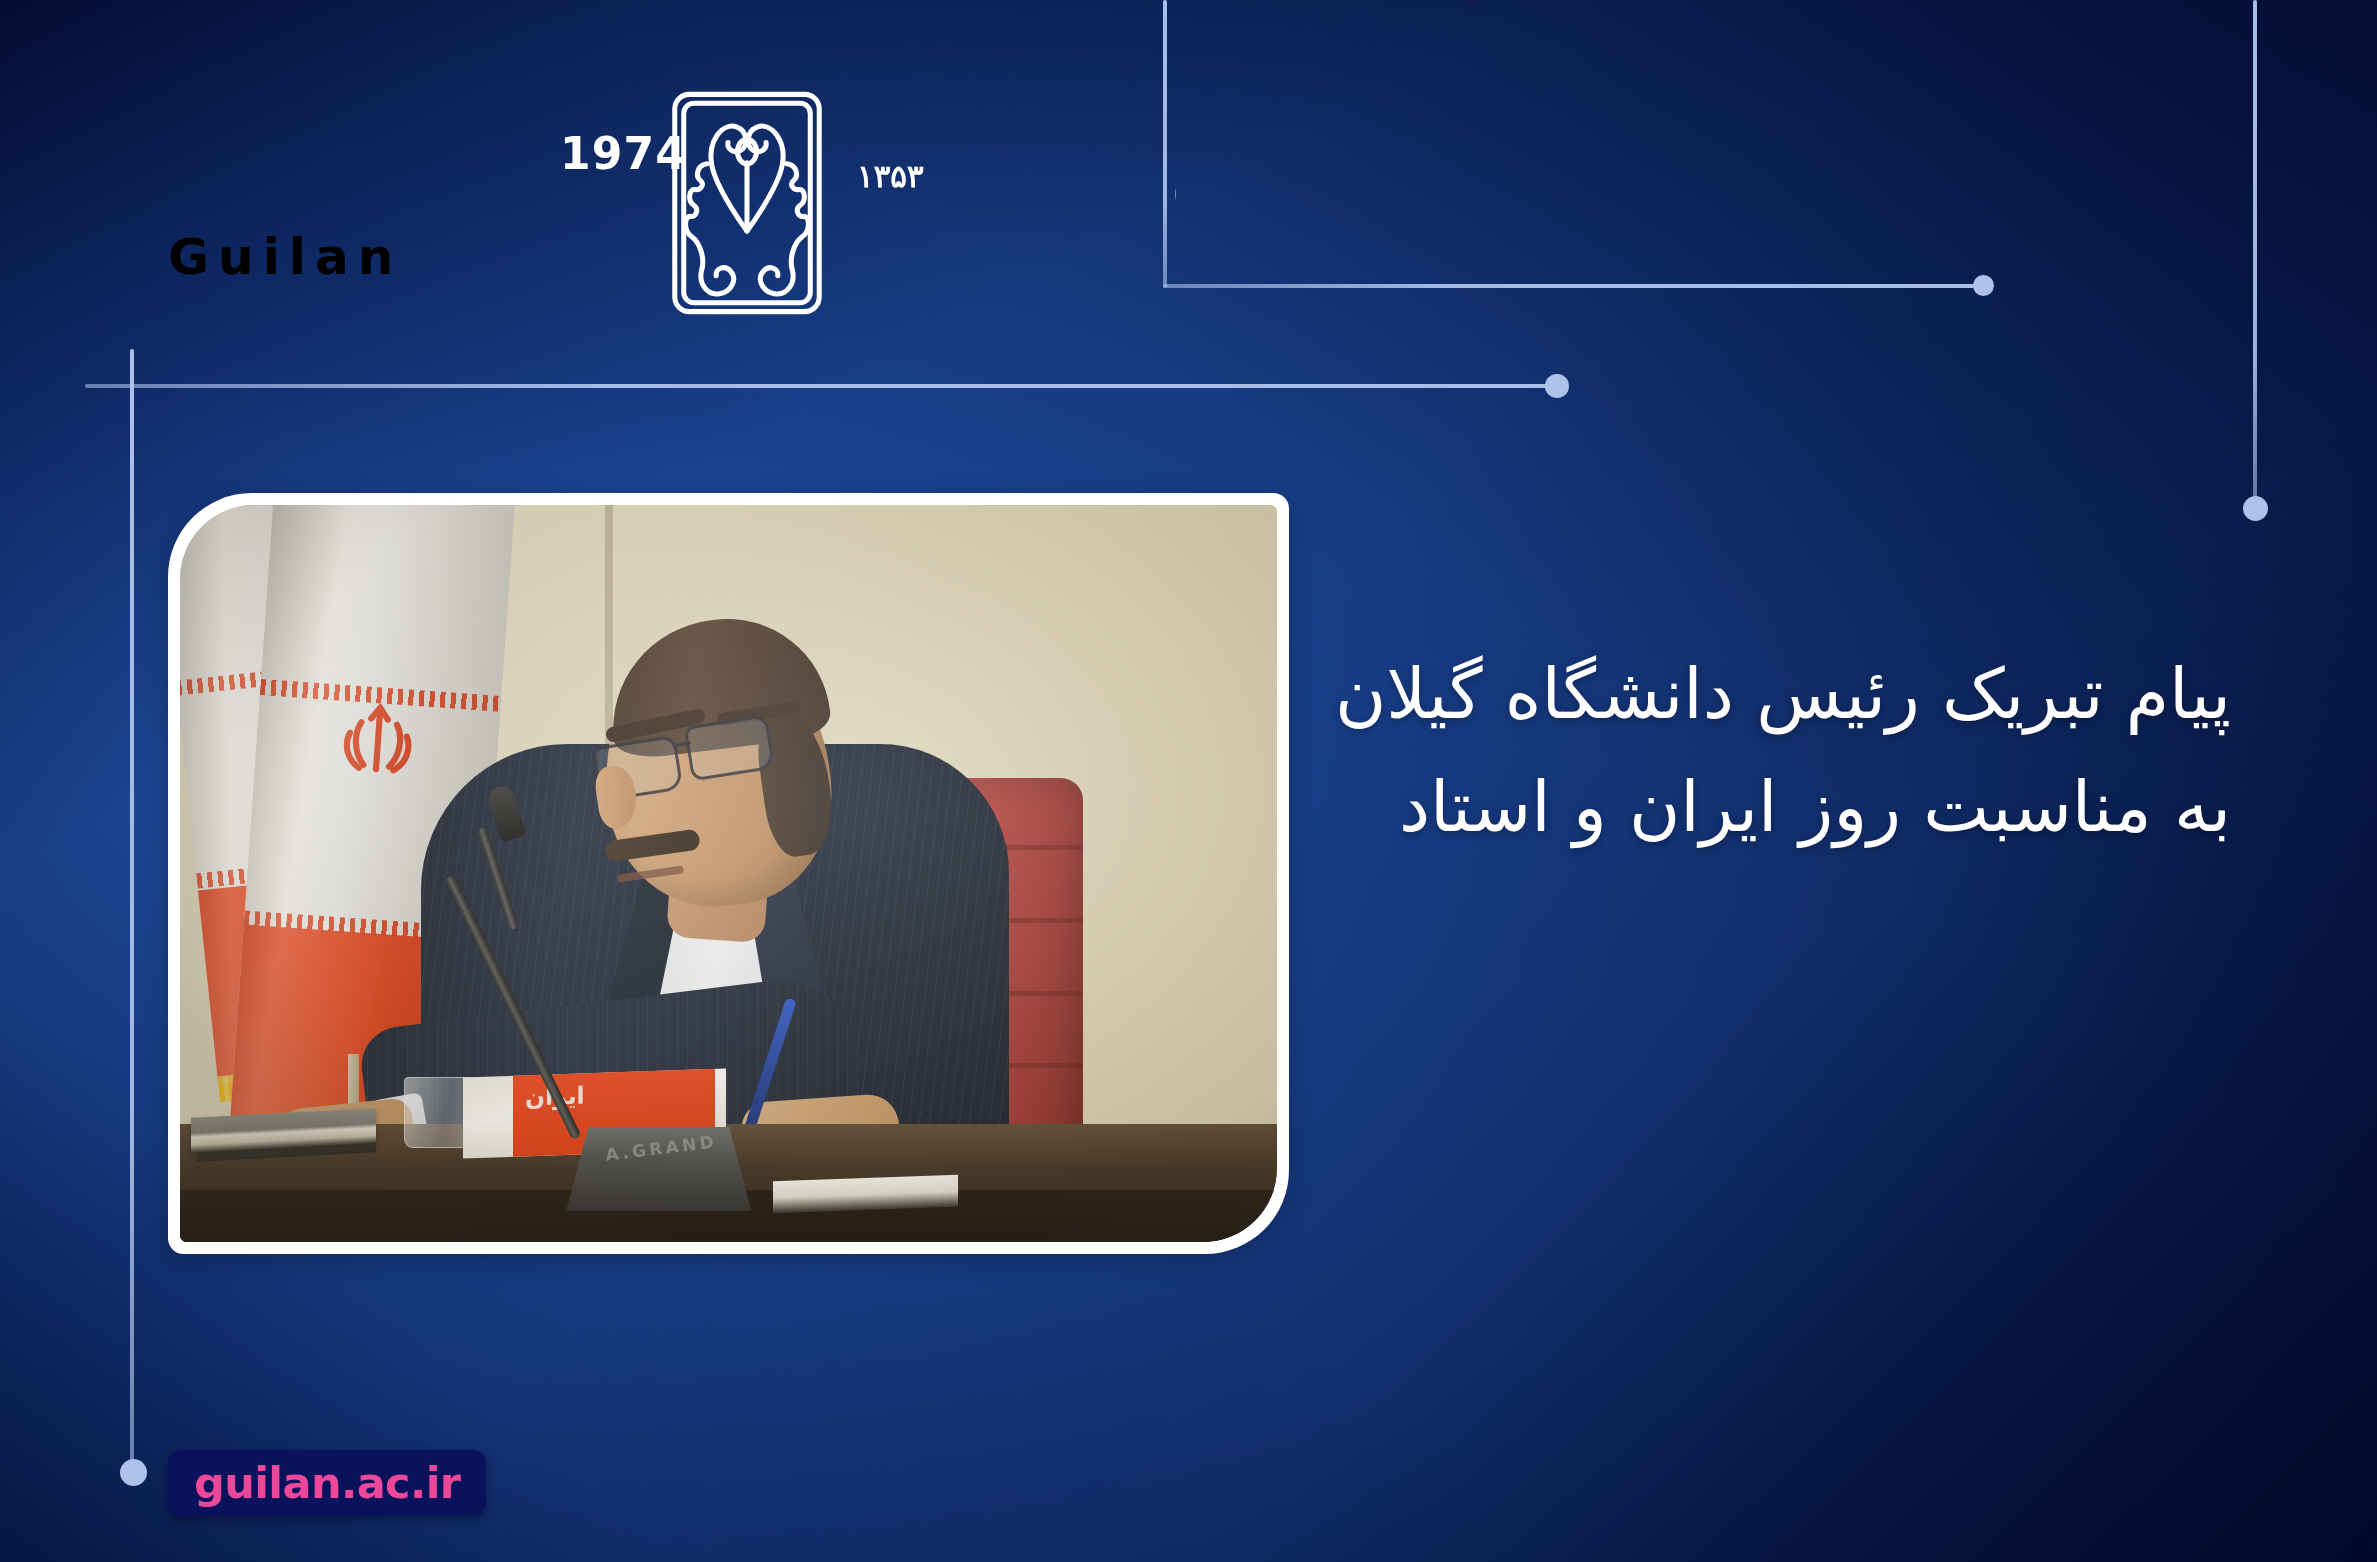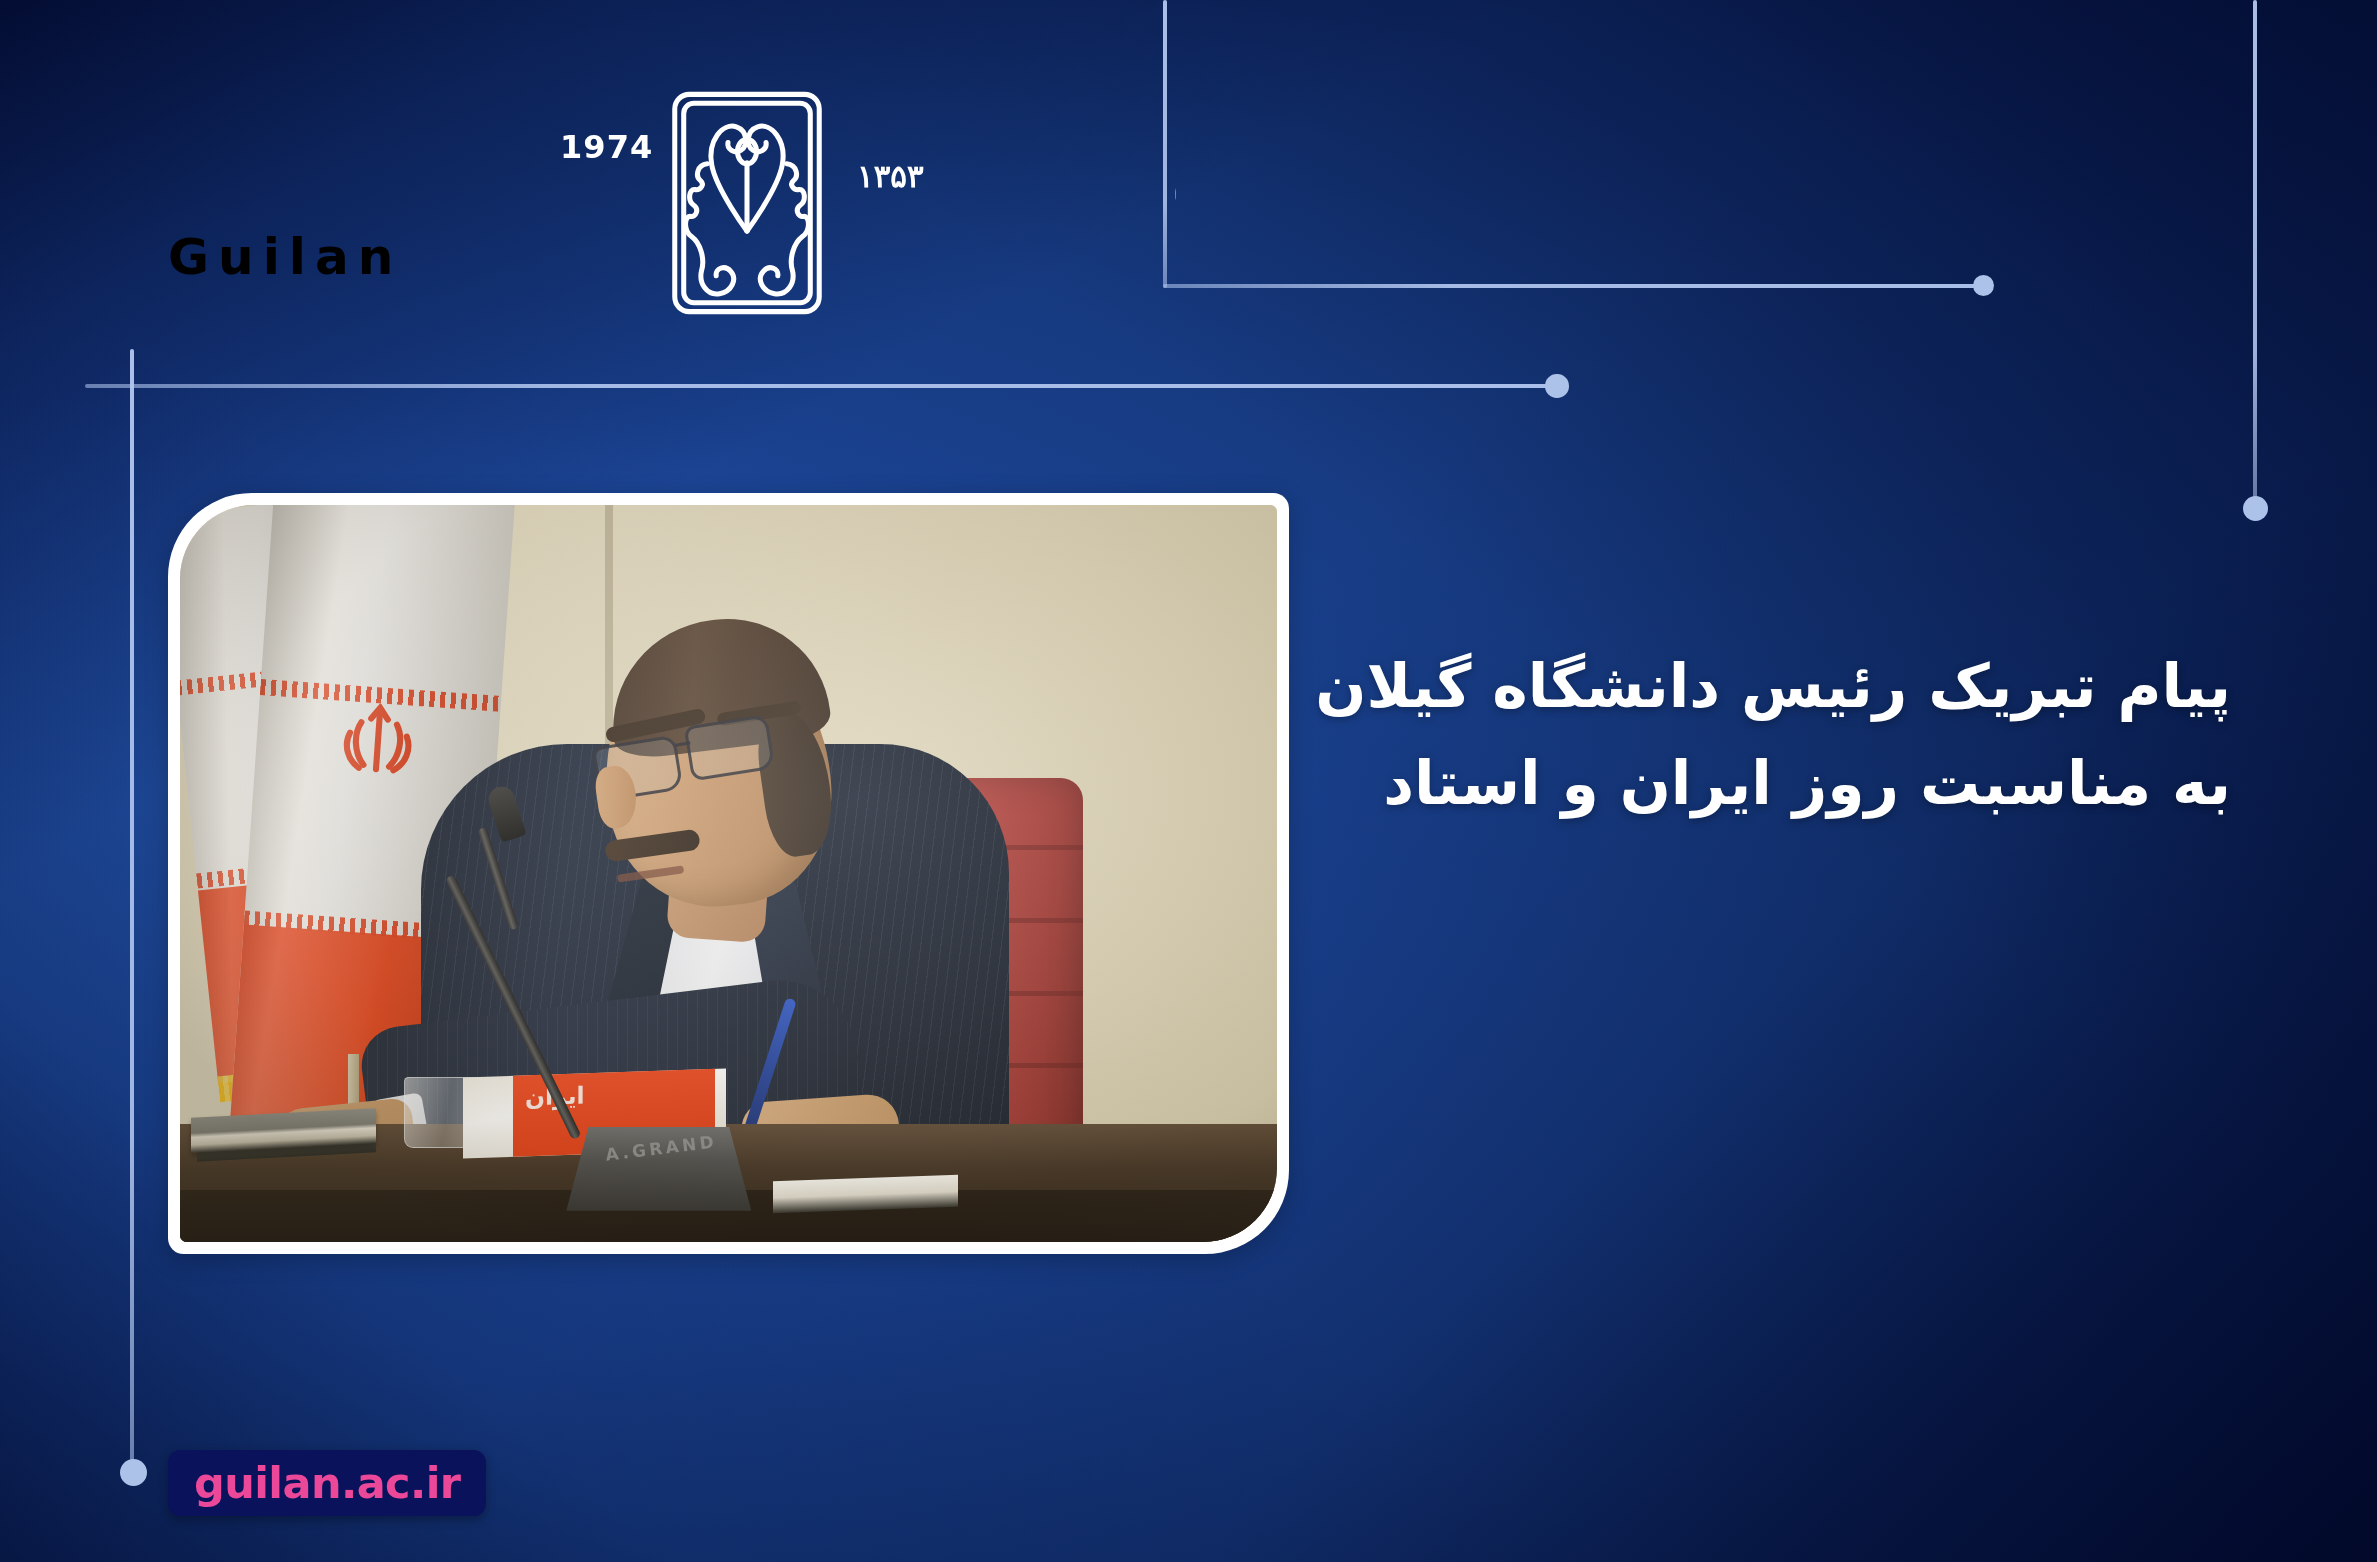--- a/index.html
+++ b/index.html
@@ -64,21 +64,21 @@
   
   #logo{
     position:absolute;
     left:168px; top:140px;
     width:1008px; height:185px;
     direction:ltr;
   }
   .logo-year{
     position:absolute;
     left:392px; top:-12.3px;
-    font-size:32px;
+    font-size:44px;
     font-weight:700;
     letter-spacing:1.1px;
     color:#ffffff;
   }
   .logo-en-1{
     position:absolute; left:0; top:26px;
     font-size:47px; font-weight:400;
     letter-spacing:0.6px; white-space:nowrap;
   }
   .logo-en-2{
@@ -521,22 +521,22 @@
   #headline{
     position:absolute;
     right:146px;
     top:638px;
     width:1019px;
     text-align:right;
     direction:rtl;
     color:#ffffff;
   }
   .hl-line{
-    font-size:60px;
-    font-weight:700;
+    font-size:70px;
+    font-weight:400;
     line-height:1.62;
     white-space:nowrap;
     text-shadow:0 2.2px 9px rgba(0,0,0,0.32);
   }
 
   
   #url-badge{
     position:absolute;
     left:168px; top:1450px;
     height:66px;

